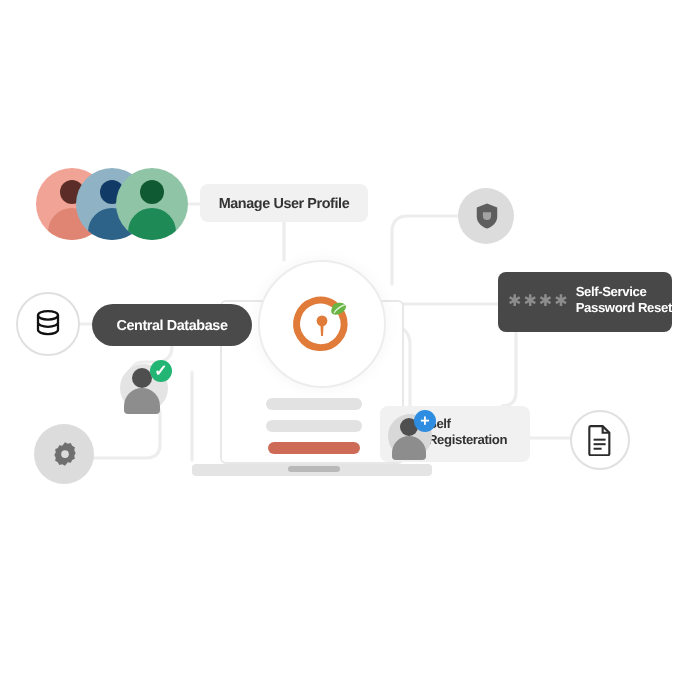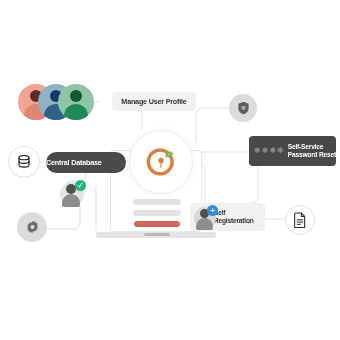--- a/index.html
+++ b/index.html
@@ -37,36 +37,37 @@
   }
   .pill-text {
     font-weight: bold;
     letter-spacing: -0.2px;
     line-height: 1.25;
     white-space: pre-line;
   }
 
   
   #manage-user-profile-label {
-    left: 112px; top: 92px;
+    left: 100px; top: 92px;
     width: 84px; height: 19px;
     background: #f1f1f1;
     justify-content: center;
     border-radius: 4px;
   }
   #manage-user-profile-label .pill-text {
     font-size: 7.2px;
     color: #333333;
   }
 
   
   #central-database-label {
     left: 46px; top: 152px;
     width: 80px; height: 21px;
     background: #4a4a4a;
+    justify-content: center;
     border-radius: 11px;
   }
   #central-database-label .pill-text {
     font-size: 7.2px;
     color: #ffffff;
   }
 
   
   #password-reset-label {
     left: 249px; top: 136px;

